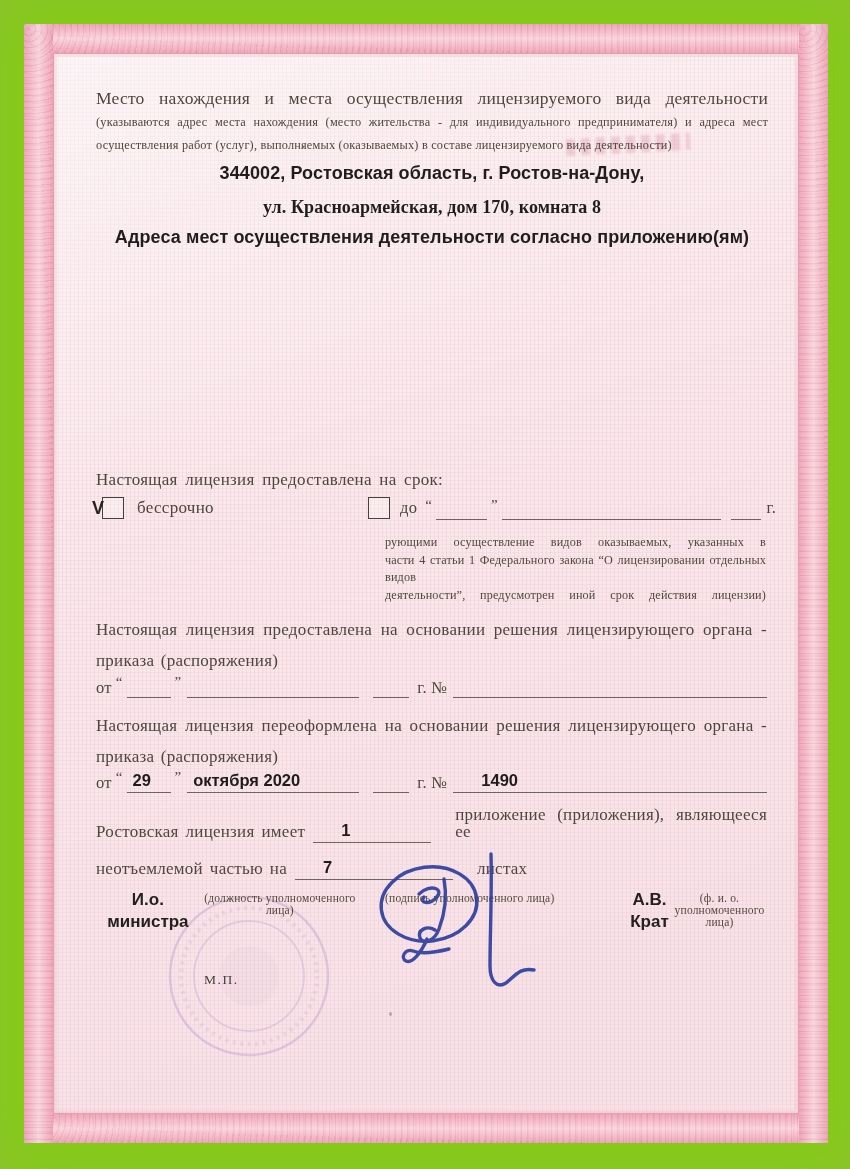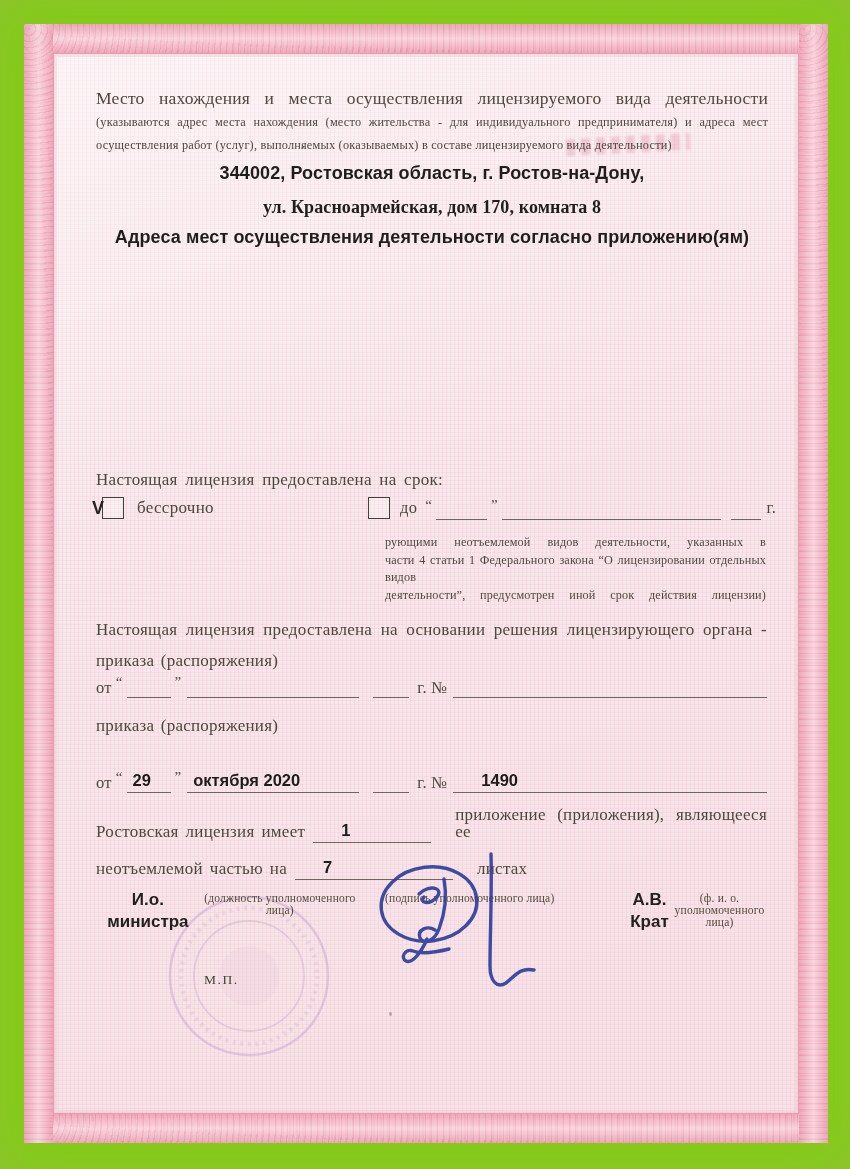--- a/index.html
+++ b/index.html
@@ -159,21 +159,21 @@
         <span class="q serif ml8">“</span>
         <span class="uline w51 ml4"></span>
         <span class="q serif ml4">”</span>
         <span class="uline w219 ml4"></span>
         <span class="uline w30 ml10"></span>
         <span class="fld-label serif ml6">г.</span>
       </div>
     </div>
 
     <div class="abs term-note">
-      <div class="note-line">рующими неотъемлемой видов деятельности, указанных в</div>
+      <div class="note-line">рующими осуществление видов оказываемых, указанных в</div>
       <div class="note-line">части 4 статьи 1 Федерального закона “О лицензировании отдельных видов</div>
       <div class="note-line">деятельности”, предусмотрен иной срок действия лицензии)</div>
     </div>
 
     <div class="abs body-para bp1">
       <div class="jline serif">Настоящая лицензия предоставлена на основании решения лицензирующего органа -</div>
       <div class="pline serif">приказа (распоряжения)</div>
     </div>
 
     <div class="abs field-row fr1">
@@ -181,20 +181,21 @@
       <span class="q serif ml4">“</span>
       <span class="uline w44 ml4"></span>
       <span class="q serif ml4">”</span>
       <span class="uline w172 ml6"></span>
       <span class="uline w36 ml14"></span>
       <span class="fld-label serif ml8">г. №</span>
       <span class="uline grow ml6"></span>
     </div>
 
     <div class="abs body-para bp2">
+      <div class="jline serif">Настоящая лицензия переоформлена на основании решения лицензирующего органа -</div>
       <div class="pline serif">приказа (распоряжения)</div>
     </div>
 
     <div class="abs field-row fr2">
       <span class="fld-label serif">от</span>
       <span class="q serif ml4">“</span>
       <span class="uline w44 ml4">
           <b class="fill">29</b>
         </span>
       <span class="q serif ml4">”</span>

